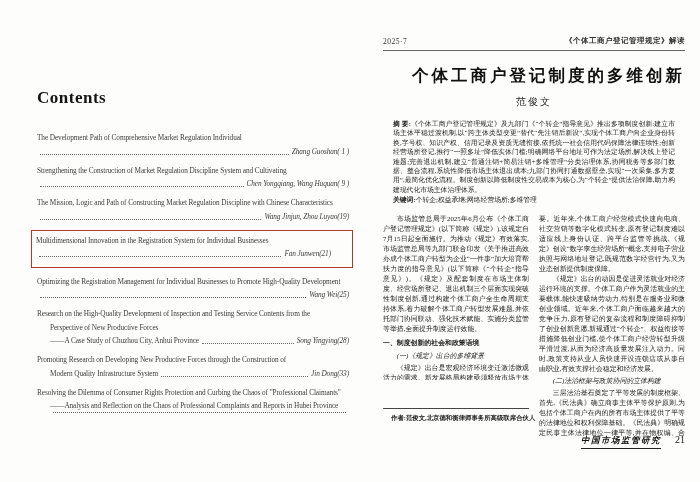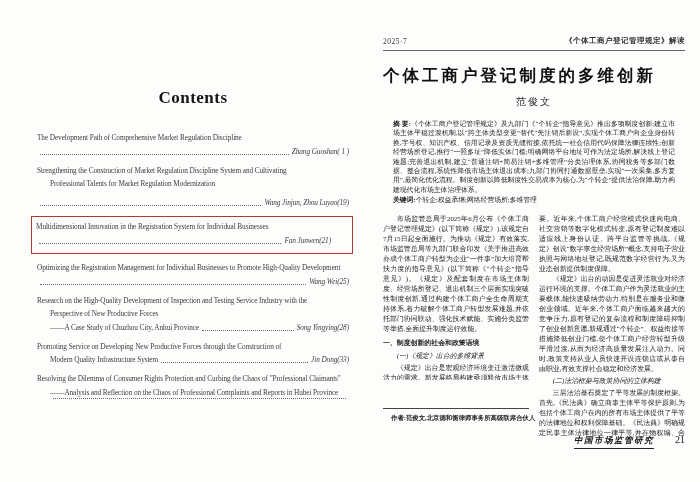--- a/index.html
+++ b/index.html
@@ -5,81 +5,85 @@
   html,body{margin:0;padding:0;}
   body{
     width:700px;height:482px;position:relative;overflow:hidden;
     background:#fdfdfc;
     font-family:"Liberation Serif","DejaVu Serif",serif;
     color:#2e2e2e;
   }
   
   .page-left{position:absolute;left:0;top:0;width:362px;height:482px;background:#fdfdfc;}
   .toc-wrap{position:absolute;left:37px;top:88px;width:312px;}
-  .toc-title{text-align:center;font-weight:bold;font-size:17px;letter-spacing:.5px;color:#151515;margin-bottom:24px;}
+  .toc-title{text-align:left;font-weight:bold;font-size:17px;letter-spacing:.5px;color:#151515;margin-bottom:24px;}
   .toc-entry{margin-bottom:8px;}
   .toc-entry.hl{border:1.5px solid #b03a30;padding:4px 21px 5px 4px;margin-left:-6px;margin-right:-4px;margin-bottom:8px;}
   .toc-line{display:flex;align-items:flex-end;font-size:7.3px;line-height:11px;letter-spacing:-0.1px;color:#3c3c3c;margin-bottom:2.5px;}
   .toc-line.ind{padding-left:13px;}
   .toc-text{white-space:nowrap;}
   .dots{flex:1;min-width:10px;border-bottom:1.3px dotted #6b6b6b;margin:0 3px;transform:translateY(-2px);}
   .toc-author{font-style:italic;white-space:nowrap;color:#3c3c3c;}
   
   .page-right{position:absolute;left:362px;top:0;width:338px;height:416px;background:#fdfdfc;}
   .article{position:absolute;left:21px;top:30px;width:302px;height:430px;}
   .art-header{display:flex;justify-content:space-between;align-items:flex-end;margin-top:6px;padding-bottom:4px;border-bottom:0.8px solid #666;font-size:7.5px;color:#333;}
   .art-header .issue{letter-spacing:.5px;}
   .art-header .col-title{font-weight:bold;letter-spacing:.5px;font-family:Liberation Mono, monospace;}
-  .art-title{margin-top:14px;text-align:left;font-size:16.5px;font-weight:bold;letter-spacing:3px;color:#111;line-height:22px;}
+  .art-title{margin-top:14px;text-align:right;font-size:16.5px;font-weight:bold;letter-spacing:3px;color:#111;line-height:22px;}
   .art-author{margin-top:8px;text-align:center;font-size:10px;letter-spacing:2px;color:#222;}
   .abstract{margin:10px 10px 0 10px;font-size:6.8px;line-height:9.4px;text-align:justify;color:#1c1c1c;}
   .abstract .lbl{font-weight:bold;}
   .kw-line{margin:1px 10px 0 10px;font-size:6.8px;line-height:9.4px;color:#1c1c1c;}
   .kw-line .lbl{font-weight:bold;}
   .cols{display:flex;gap:10px;margin-top:9px;}
   .col{width:146px;font-size:6.9px;line-height:10px;text-align:justify;color:#1b1b1b;}
   .col-left{height:166px;overflow:hidden;}
   .col-right{height:222px;overflow:hidden;}
   .para{margin:0;}
   .para.p{text-indent:2em;}
   .para.cont{text-indent:0;}
   .para.h1{font-weight:bold;text-indent:0;margin:4px 0 3px 0;}
   .para.h2{font-style:italic;text-indent:2em;margin:2px 0;}
   .footnote{position:absolute;left:0;top:378px;width:160px;}
   .footnote-rule{width:146px;border-top:0.9px solid #444;margin-bottom:5px;}
   .footnote-text{font-size:6.4px;font-weight:bold;white-space:nowrap;color:#1c1c1c;padding-left:8px;}
-  .page-footer{position:absolute;right:0;top:404px;display:flex;align-items:baseline;gap:21px;}
+  .page-footer{position:absolute;right:0;top:404px;display:flex;align-items:baseline;gap:14px;}
   .journal-name{font-weight:bold;font-style:italic;font-size:8.5px;letter-spacing:1.5px;border-bottom:1.1px solid #222;padding-bottom:1px;color:#161616;}
   .page-num{font-size:10px;color:#161616;}
 </style>
 </head>
 <body>
 
 <div class="page-left">
   <div class="toc-wrap">
     <div class="toc-title">Contents</div>
     <div>
         <div class="toc-entry">
           <div class="toc-line">
-            <span class="toc-text">The Development Path of Comprehensive Market Regulation Discipline</span>
+            <span class="toc-text">The Development Path of Comprehensive Market Regulation Individual</span>
           </div>
           <div class="toc-line">
             <span class="dots"></span>
             <span class="toc-author">Zhang Guoshan( 1 )</span>
           </div>
         </div>
         <div class="toc-entry">
           <div class="toc-line">
             <span class="toc-text">Strengthening the Construction of Market Regulation Discipline System and Cultivating</span>
           </div>
-          <div class="toc-line ind">
-            <span class="toc-text">Professional Talents for Market Regulation Modernization</span>
+          <div class="toc-line">
+            <span class="dots"></span>
+            <span class="toc-author">Chen Yongqiang, Wang Huquan( 9 )</span>
           </div>
         </div>
         <div class="toc-entry">
+          <div class="toc-line">
+            <span class="toc-text">The Mission, Logic and Path of Constructing Market Regulation Discipline with Chinese Characteristics</span>
+          </div>
           <div class="toc-line">
             <span class="dots"></span>
             <span class="toc-author">Wang Jinjun, Zhou Luyao(19)</span>
           </div>
         </div>
         <div class="toc-entry hl">
           <div class="toc-line">
             <span class="toc-text">Multidimensional Innovation in the Registration System for Individual Businesses</span>
           </div>
           <div class="toc-line">
@@ -91,34 +95,34 @@
           <div class="toc-line">
             <span class="toc-text">Optimizing the Registration Management for Individual Businesses to Promote High-Quality Development</span>
           </div>
           <div class="toc-line">
             <span class="dots"></span>
             <span class="toc-author">Wang Wei(25)</span>
           </div>
         </div>
         <div class="toc-entry">
           <div class="toc-line">
-            <span class="toc-text">Research on the High-Quality Development of Inspection and Testing Service Industry with the</span>
+            <span class="toc-text">Research on the High-Quality Development of Inspection and Testing Service Contents from the</span>
           </div>
           <div class="toc-line ind">
             <span class="toc-text">Perspective of New Productive Forces</span>
           </div>
           <div class="toc-line ind">
             <span class="toc-text">——A Case Study of Chuzhou City, Anhui Province</span>
             <span class="dots"></span>
             <span class="toc-author">Song Yingying(28)</span>
           </div>
         </div>
         <div class="toc-entry">
           <div class="toc-line">
-            <span class="toc-text">Promoting Service on Developing New Productive Forces through the Construction of</span>
+            <span class="toc-text">Promoting Research on Developing New Productive Forces through the Construction of</span>
           </div>
           <div class="toc-line ind">
             <span class="toc-text">Modern Quality Infrastructure System</span>
             <span class="dots"></span>
             <span class="toc-author">Jin Dong(33)</span>
           </div>
         </div>
         <div class="toc-entry">
           <div class="toc-line">
             <span class="toc-text">Resolving the Dilemma of Consumer Rights Protection and Curbing the Chaos of "Professional Claimants"</span>

